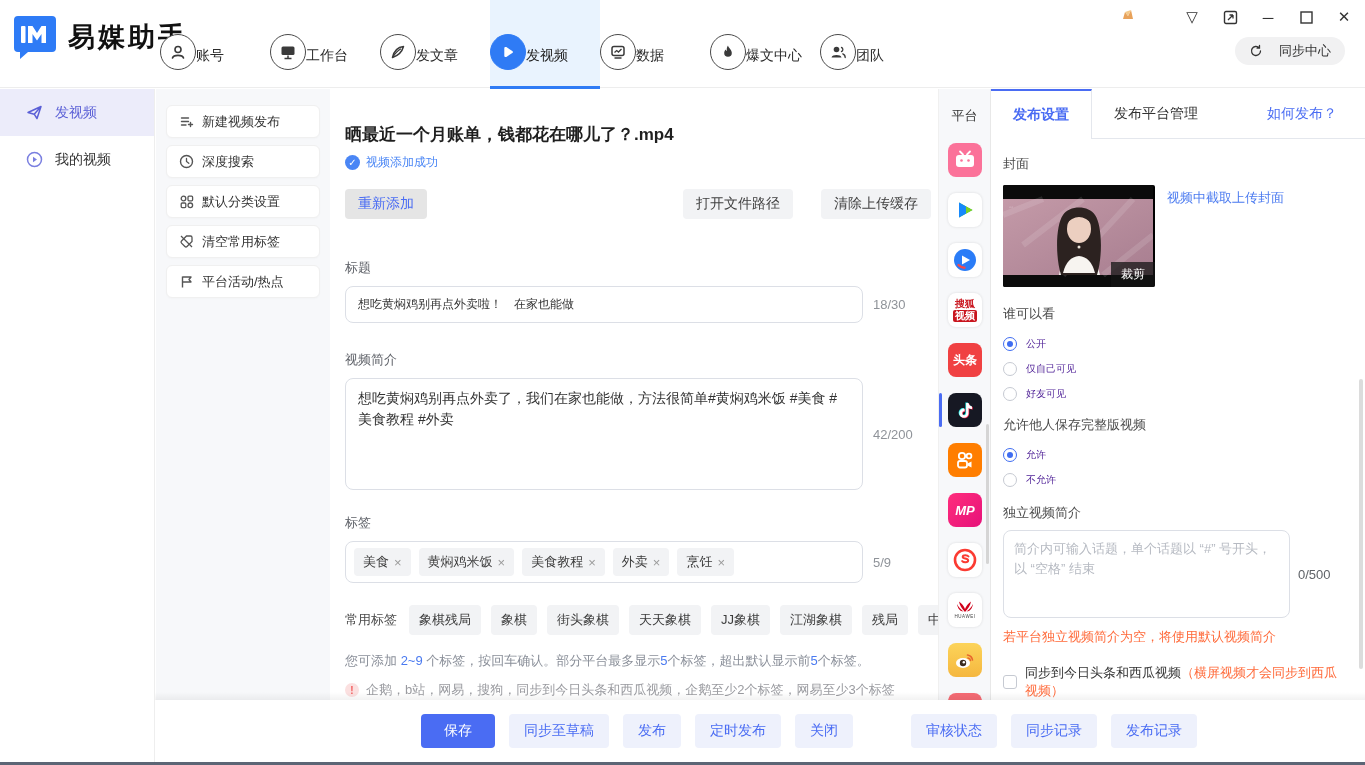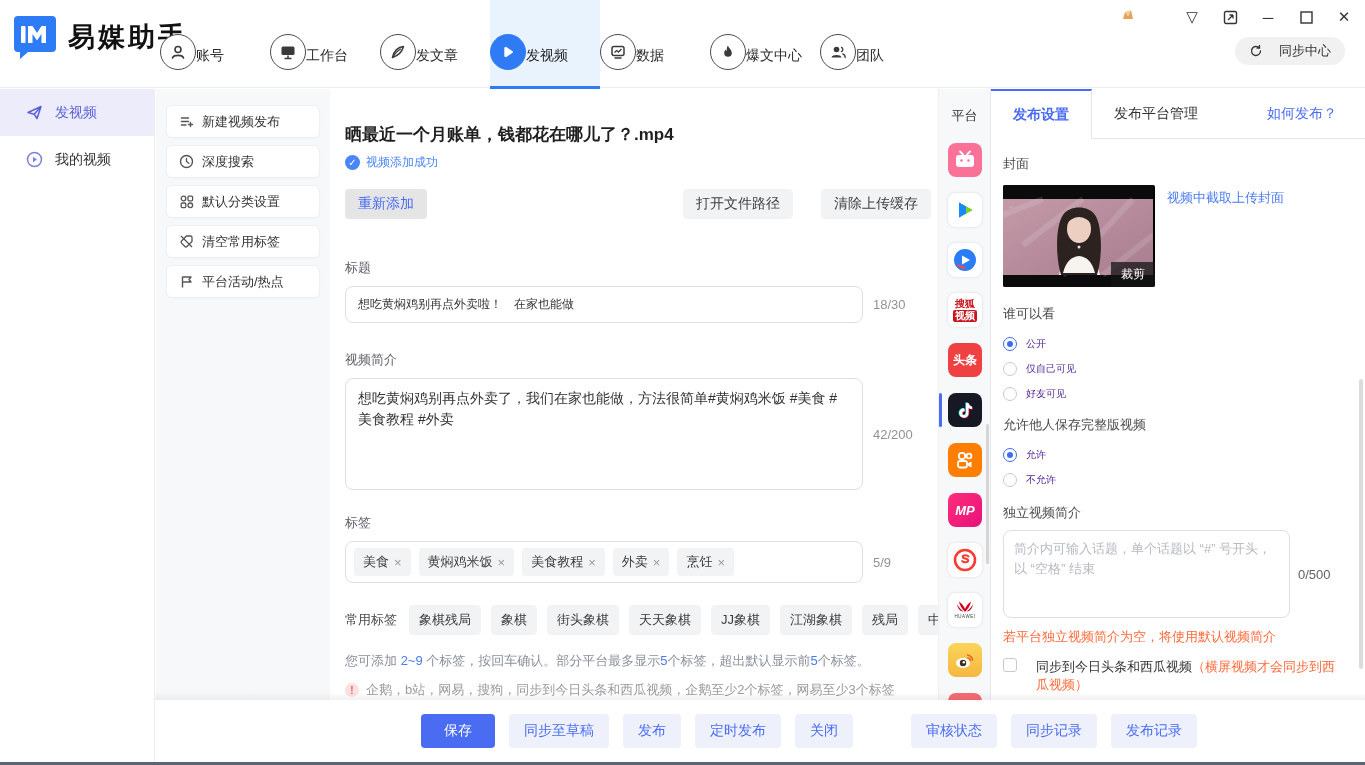--- a/index.html
+++ b/index.html
@@ -88,21 +88,21 @@
   .radio-row { display:flex; align-items:center; gap:9px; height:25px; cursor:pointer; }
   .radio { width:14px; height:14px; border-radius:50%; border:1.5px solid #c6cad2; background:#fff; position:relative; flex:none; }
   .radio.sel { border-color:#3f6df1; }
   .radio.sel::after { content:""; position:absolute; left:3px; top:3px; width:6px; height:6px; border-radius:50%; background:#3f6df1; }
   .radio-label { font-size:10px; color:#4c1d95; }
   .rta-row { display:flex; margin-top:8px; }
   .r-textarea { width:287px; height:88px; border:1px solid #dcdfe6; border-radius:8px; padding:8px 10px; font-size:13px; font-family:inherit; resize:none; outline:none; color:#333; line-height:1.5; }
   .r-textarea::placeholder { color:#b6bac2; }
   .r-counter { font-size:13px; color:#5f6368; margin-left:8px; align-self:center; }
   .orange-note { margin-top:10px; font-size:13px; color:#ff6a3a; }
-  .cb-row { margin-top:12px; display:flex; align-items:flex-start; gap:19px; cursor:pointer; }
+  .cb-row { margin-top:18px; display:flex; align-items:center; gap:8px; cursor:pointer; }
   .checkbox { width:14px; height:14px; border:1.5px solid #c6cad2; border-radius:3px; background:#fff; flex:none; }
   .cb-text { font-size:13px; color:#333; }
   .cb-note { font-size:13px; color:#ff6a3a; }
   .rpanel-scroll { position:absolute; right:2px; top:290px; width:4px; height:290px; background:#dcdcdc; border-radius:2px; }
 
   
   .footer { position:absolute; left:155px; top:700px; width:1210px; height:62px; background:#fff; display:flex; align-items:center; padding-left:266px; }
   .footer::before { content:""; position:absolute; left:0; top:-8px; width:100%; height:8px; background:linear-gradient(to top, rgba(0,0,0,0.05), transparent); }
   .f-btn { background:#eef1fc; color:#4a6cf3; font-size:14px; padding:8px 15px; border-radius:4px; margin-right:14px; cursor:pointer; white-space:nowrap; }
   .f-btn.primary { background:#4a6cf3; color:#fff; padding:8px 23px; }

